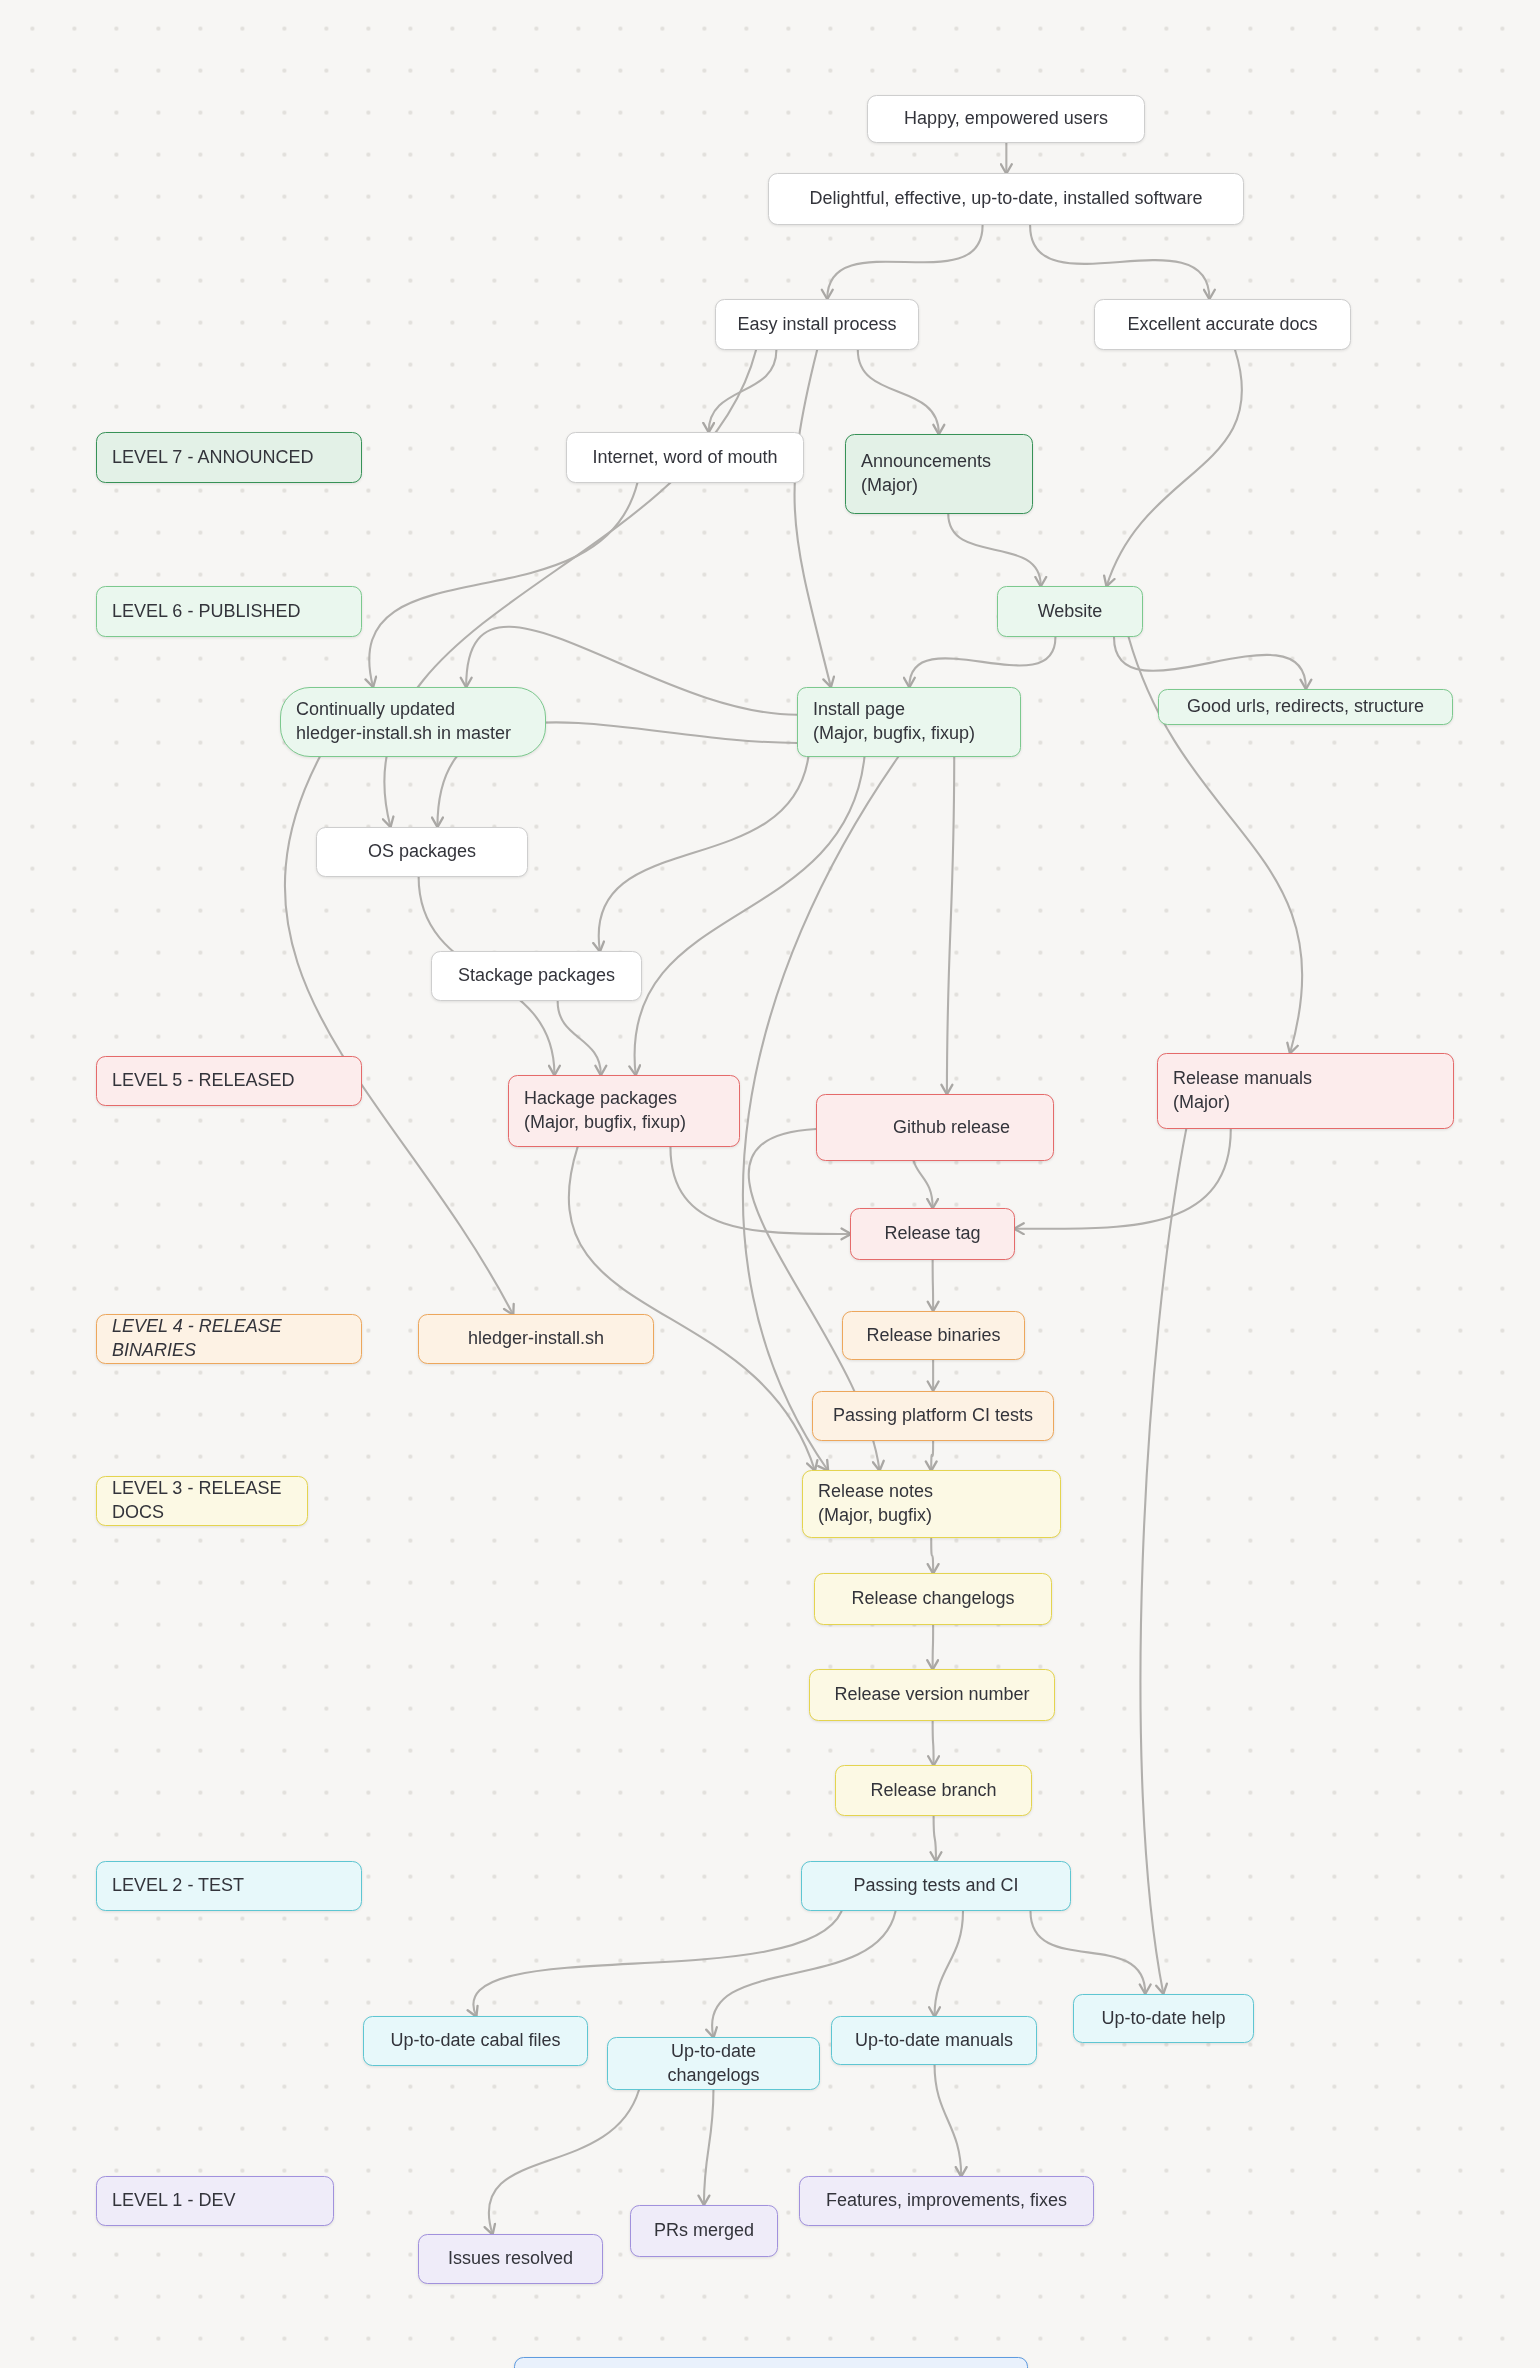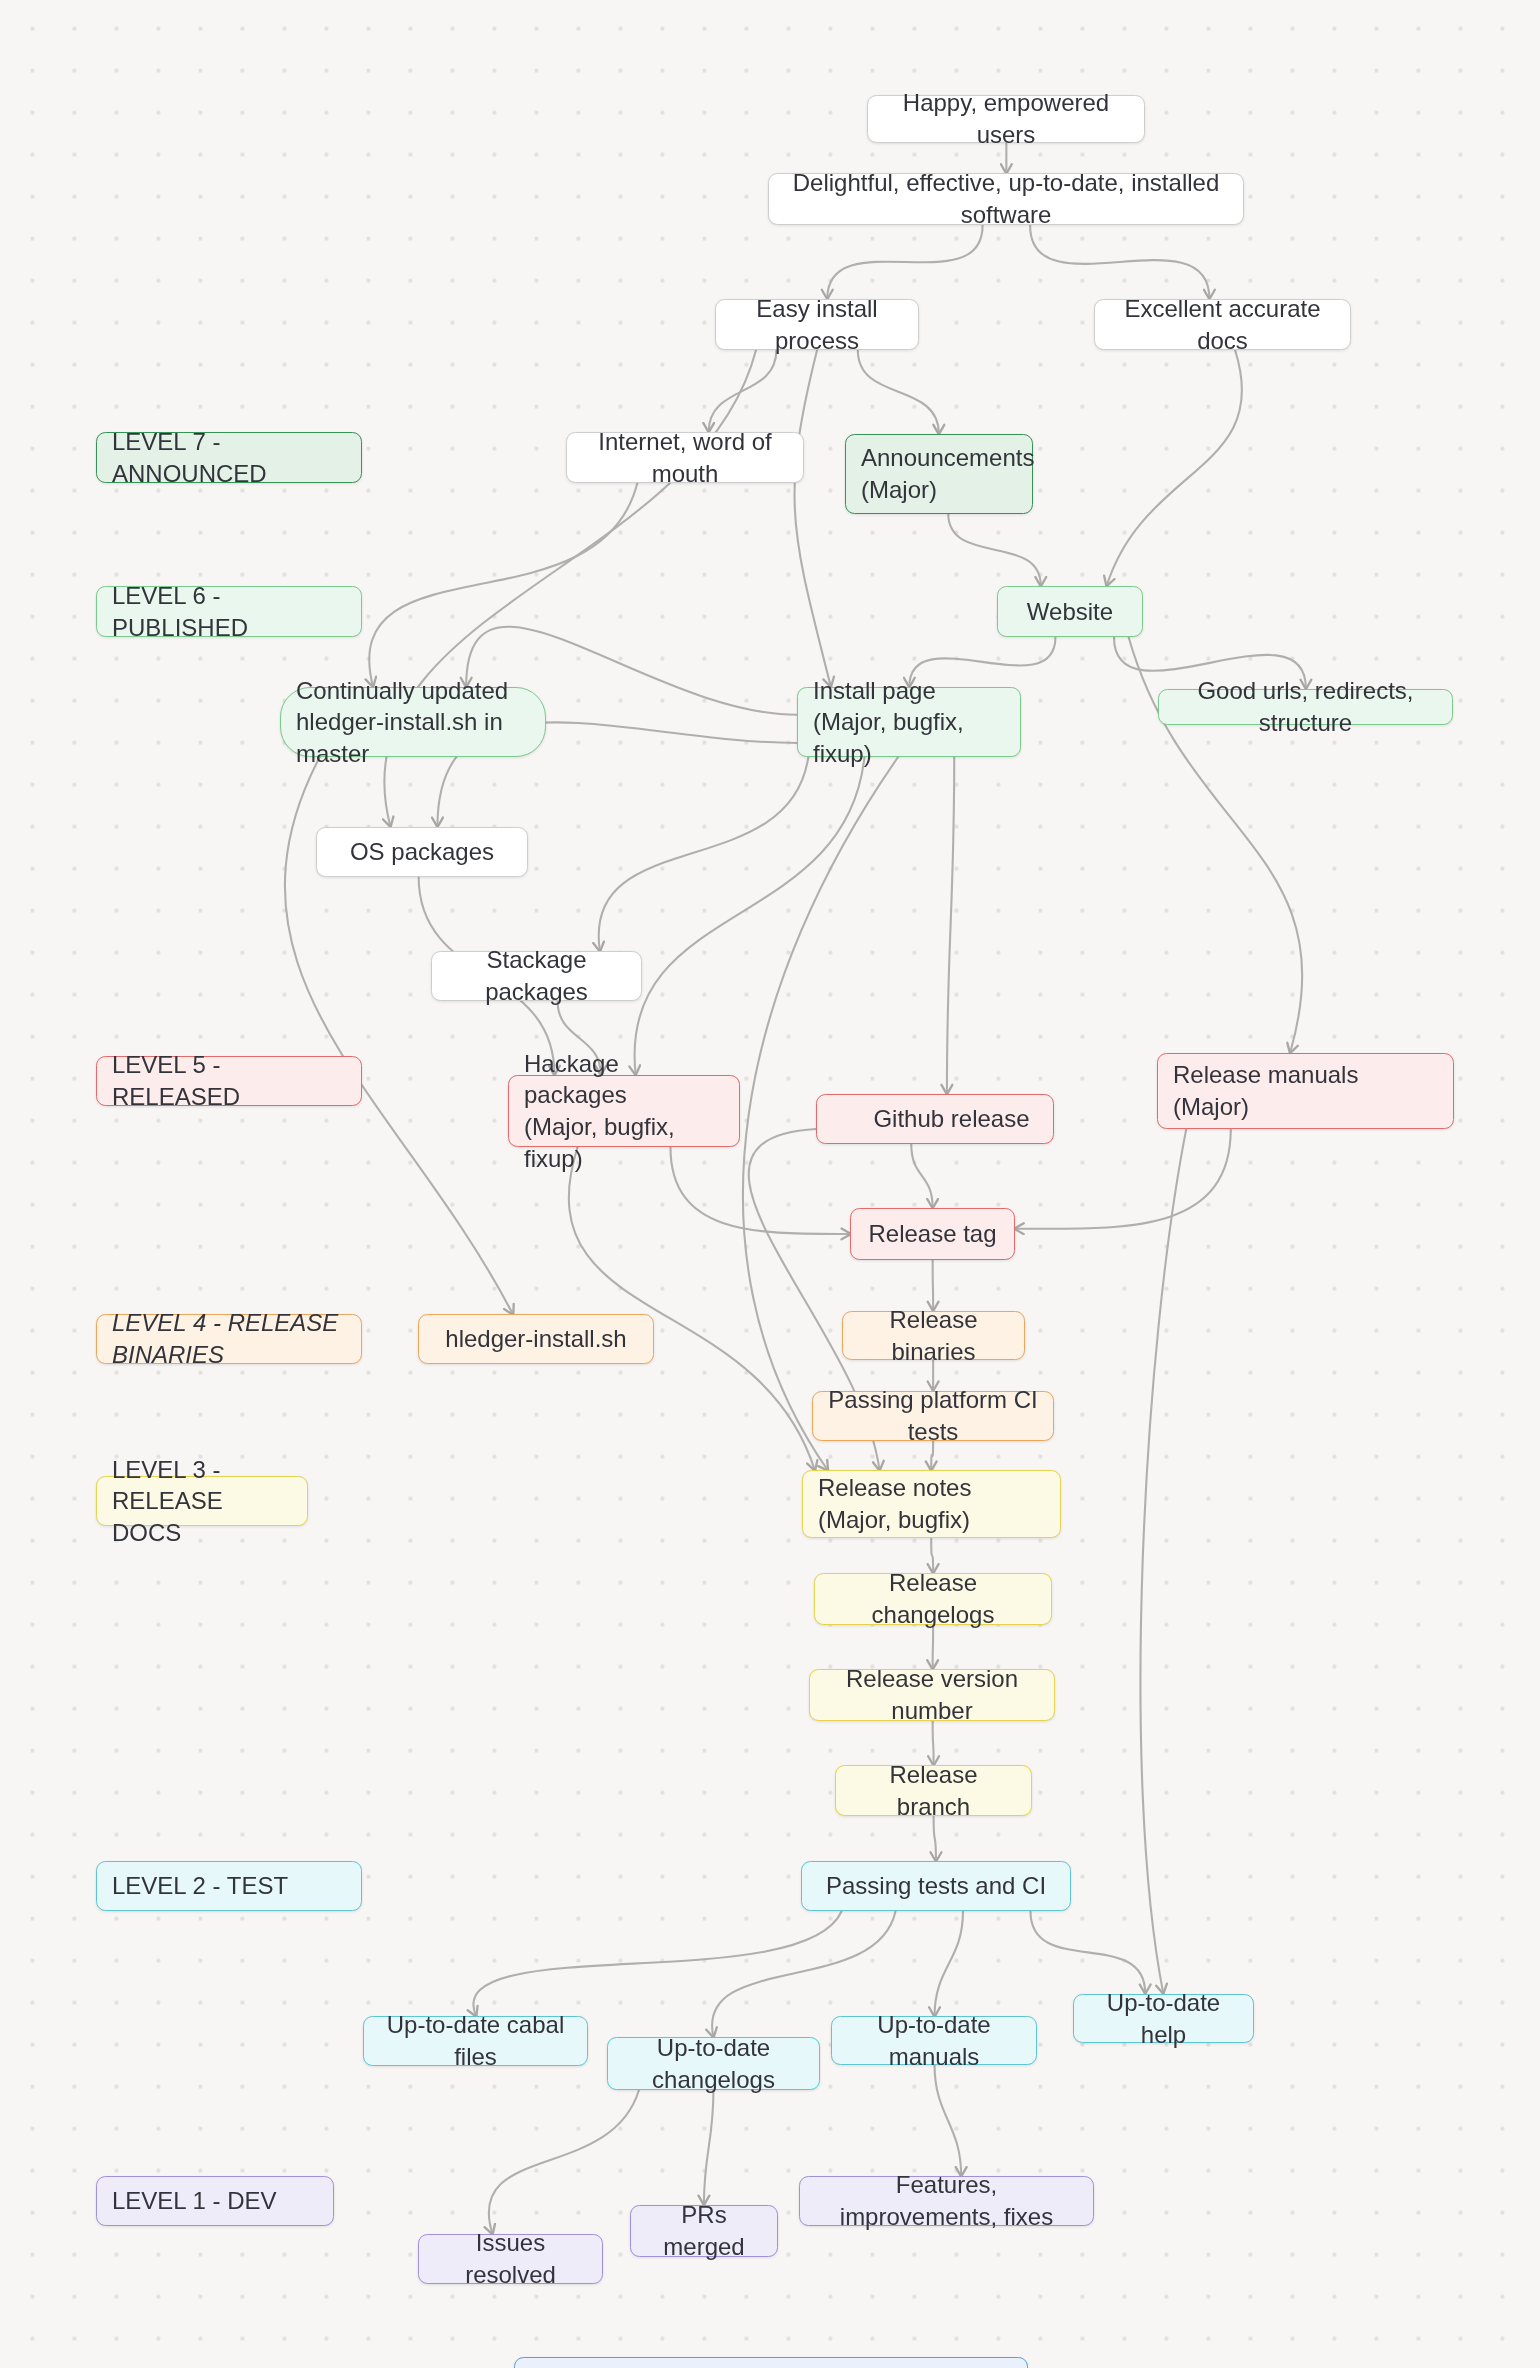--- a/index.html
+++ b/index.html
@@ -34,21 +34,21 @@
   .node {
     position: absolute;
     z-index: 2;
     display: flex;
     align-items: center;
     justify-content: center;
     border: 1.9px solid #ccc;
     border-radius: 9.5px;
     background: #fff;
     padding: 5.7px 15px;
-    font-size: 24px;
+    font-size: 18px;
     line-height: 1.32;
     color: #33343b;
     text-align: center;
     box-shadow: 0 1px 2.9px rgba(0,0,0,0.10);
   }
   .node span { white-space: pre-line; }
   .node.left {
     justify-content: flex-start;
     text-align: left;
   }
@@ -153,21 +153,21 @@
     <div class="node plain" style="left: 431px; top: 951px; width: 211px; height: 50px; background: rgb(255, 255, 255); border-color: rgb(206, 206, 206);">
       <span>Stackage packages</span>
     </div>
     <div class="node left" style="left: 96px; top: 1056px; width: 266px; height: 50px; background: rgb(252, 236, 236); border-color: rgb(229, 106, 106);">
       <span>LEVEL 5 - RELEASED</span>
     </div>
     <div class="node left" style="left: 508px; top: 1075px; width: 232px; height: 72px; background: rgb(252, 236, 236); border-color: rgb(229, 106, 106);">
       <span>Hackage packages
 (Major, bugfix, fixup)</span>
     </div>
-    <div class="node" style="left: 816px; top: 1094px; width: 238px; height: 50px; background: rgb(252, 236, 236); border-color: rgb(229, 106, 106); padding-left: 48px;">
+    <div class="node" style="left: 816px; top: 1094px; width: 238px; height: 67px; background: rgb(252, 236, 236); border-color: rgb(229, 106, 106); padding-left: 48px;">
       <span>Github release</span>
     </div>
     <div class="node left" style="left: 1157px; top: 1053px; width: 297px; height: 76px; background: rgb(252, 236, 236); border-color: rgb(229, 106, 106);">
       <span>Release manuals
 (Major)</span>
     </div>
     <div class="node" style="left: 850px; top: 1208px; width: 165px; height: 52px; background: rgb(252, 236, 236); border-color: rgb(229, 106, 106);">
       <span>Release tag</span>
     </div>
     <div class="node left" style="left: 96px; top: 1314px; width: 266px; height: 50px; background: rgb(253, 242, 228); border-color: rgb(237, 167, 92); font-style: italic;">

